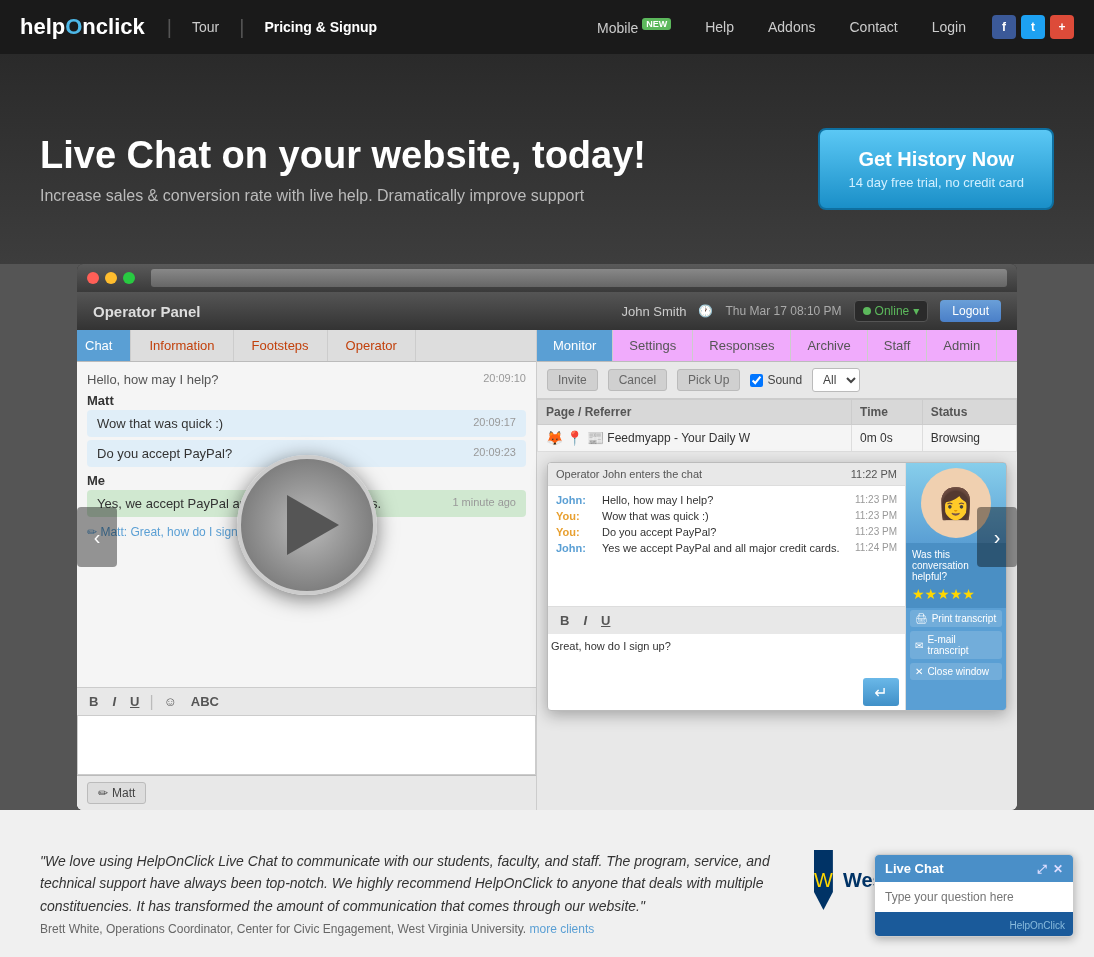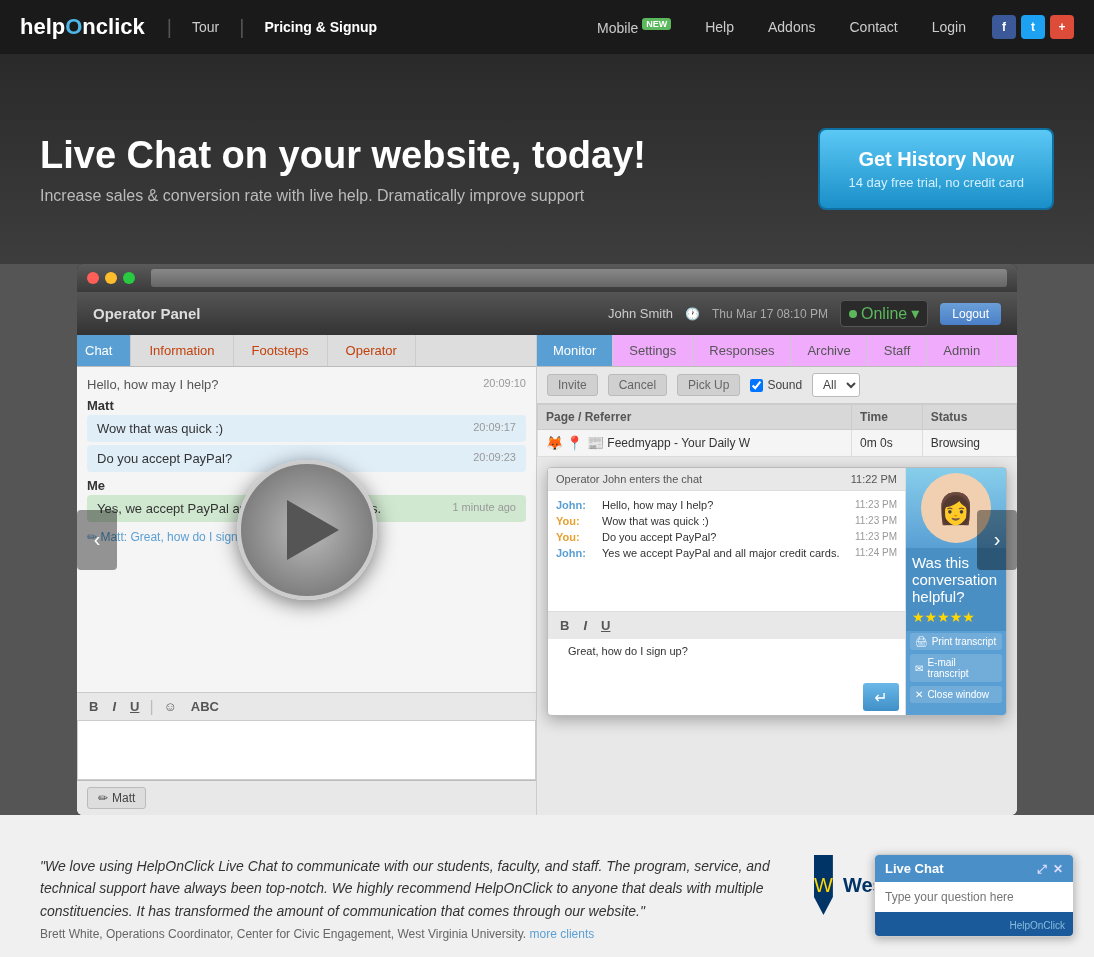--- a/index.html
+++ b/index.html
@@ -142,21 +142,21 @@
     }
     .op-title { font-size: 15px; color: #ddd; font-weight: bold; }
     .op-right { margin-left: auto; display: flex; align-items: center; gap: 12px; }
     .op-name { font-size: 13px; color: #ccc; }
     .op-time { font-size: 12px; color: #aaa; }
     .op-status {
       background: #2a2a2a;
       border: 1px solid #555;
       border-radius: 4px;
       padding: 3px 8px;
-      font-size: 16px;
+      font-size: 12px;
       color: #5cb85c;
       display: flex; align-items: center; gap: 4px;
     }
     .status-dot { width: 8px; height: 8px; border-radius: 50%; background: #5cb85c; }
     .logout-btn {
       background: linear-gradient(180deg, #6a9fd8 0%, #4a7fc8 100%);
       border: none; border-radius: 4px;
       padding: 4px 12px; color: #fff; font-size: 12px; cursor: pointer;
     }
 
@@ -389,21 +389,21 @@
     .popup-msg .who { color: #5a9fd4; font-weight: bold; min-width: 40px; }
     .popup-msg .text { flex: 1; color: #333; padding: 0 6px; }
     .popup-msg .time-small { color: #999; font-size: 10px; white-space: nowrap; }
     .popup-toolbar {
       background: #e8e8e8;
       border-top: 1px solid #ddd;
       padding: 4px 8px;
       display: flex; gap: 6px;
     }
     .popup-input-area {
-      padding: 6px 20px;
+      padding: 6px 3px;
       min-height: 40px;
       font-size: 11px;
       color: #333;
     }
     .popup-send {
       display: flex; justify-content: flex-end; padding: 4px 6px;
     }
     .send-btn {
       background: linear-gradient(180deg, #6ab8e8 0%, #4090c8 100%);
       border: none; border-radius: 3px;
@@ -432,21 +432,21 @@
       width: 70px; height: 70px;
       background: #f0d0b0;
       border-radius: 50%;
       display: flex; align-items: center; justify-content: center;
       font-size: 30px;
     }
     .helpful-section {
       background: #4a8fc4;
       padding: 6px;
     }
-    .helpful-text { font-size: 15px; color: #fff; margin-bottom: 4px; }
+    .helpful-text { font-size: 10px; color: #fff; margin-bottom: 4px; }
     .stars { color: #ffd700; font-size: 14px; }
     .action-btn {
       display: flex; align-items: center; gap: 4px;
       background: rgba(255,255,255,0.15);
       margin: 2px 4px;
       padding: 3px 5px;
       border-radius: 3px;
       font-size: 9px;
       color: #fff;
       cursor: pointer;

